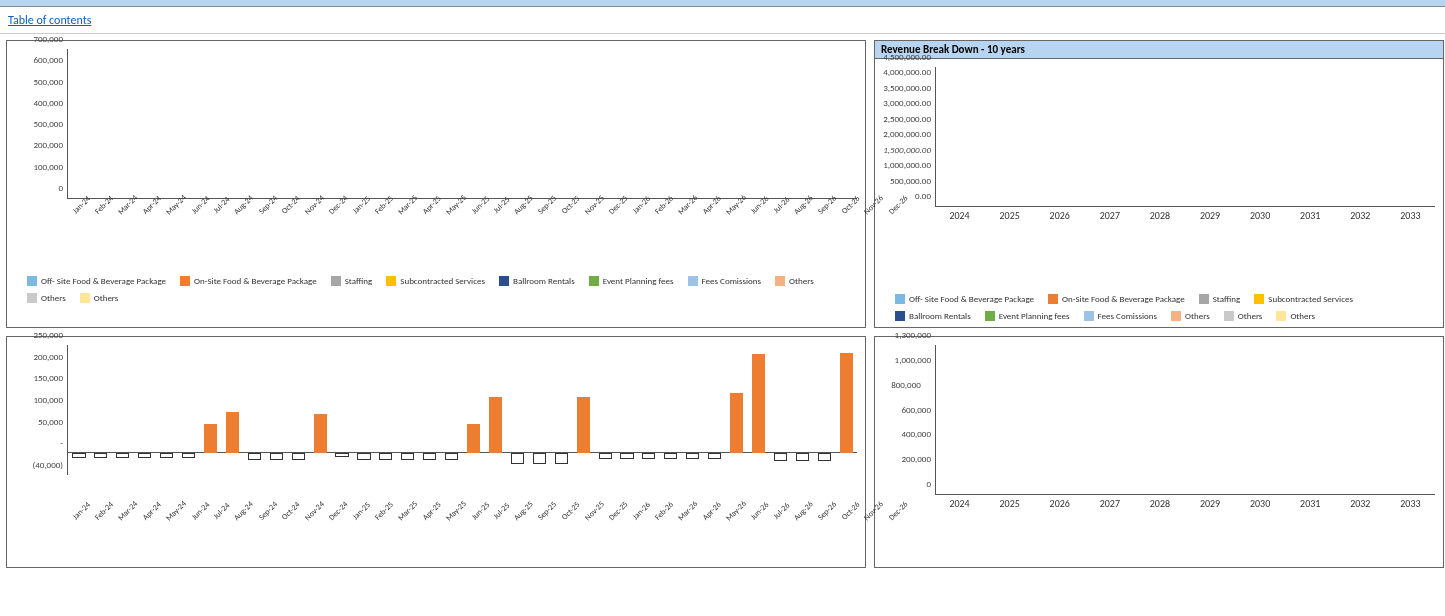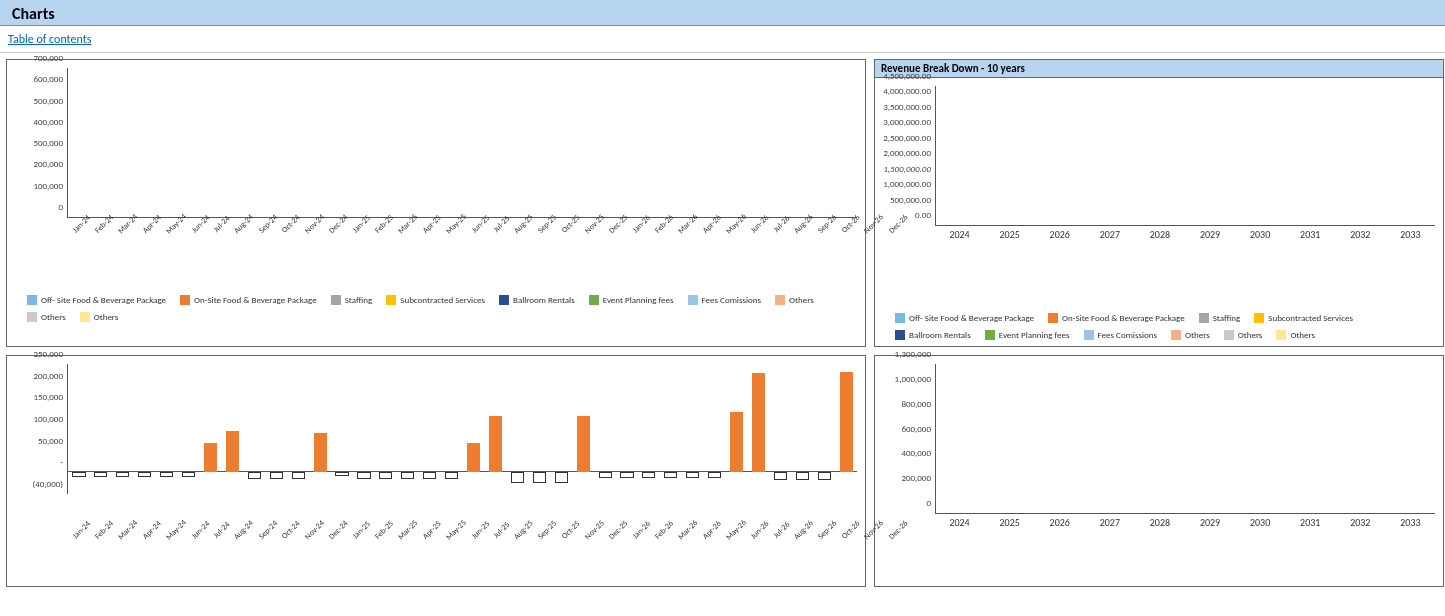--- a/index.html
+++ b/index.html
@@ -83,21 +83,20 @@
     font-size:9px; color:#333; padding: 4px 6px 6px 20px;
     align-items:center;
   }
   .legend .item { display:flex; align-items:center; gap:4px;}
   .legend .sw { width:10px; height:10px; }
 </style>
 </head>
 <body>
 
 <div class="header">
-  <h2>Charts</h2>
 </div>
 <div class="toc">
   <a>Table of contents</a>
 </div>
 
 <div class="grid">
 
   <div class="panel">
     <div class="chart-area">
       <div class="plot" id="plot-monthly-rev">
@@ -893,21 +892,21 @@
     </div>
   </div>
 
   <div class="panel">
     <div class="chart-area">
       <div class="plot" id="plot-annual-ebitda" style="height:150px;">
           <div class="ytick" style="bottom: 0%;">0</div>
           <div class="ytick" style="bottom: 16.6667%;">200,000</div>
           <div class="ytick" style="bottom: 33.3333%;">400,000</div>
           <div class="ytick" style="bottom: 50%;">600,000</div>
-          <div class="ytick" style="bottom: 66.6667%;">800,000</div>
+          <div class="ytick" style="bottom: 66.6667%; text-align: center;">800,000</div>
           <div class="ytick" style="bottom: 83.3333%;">1,000,000</div>
           <div class="ytick" style="bottom: 100%;">1,300,000</div>
           <div class="bars">
             <div class="bar-col" style="max-width: 45px;">
               <div class="single-bar" style="height: 18.75%; background: rgb(237, 125, 49);"></div>
             </div>
             <div class="bar-col" style="max-width: 45px;">
               <div class="single-bar" style="height: 15%; background: rgb(237, 125, 49);"></div>
             </div>
             <div class="bar-col" style="max-width: 45px;">

